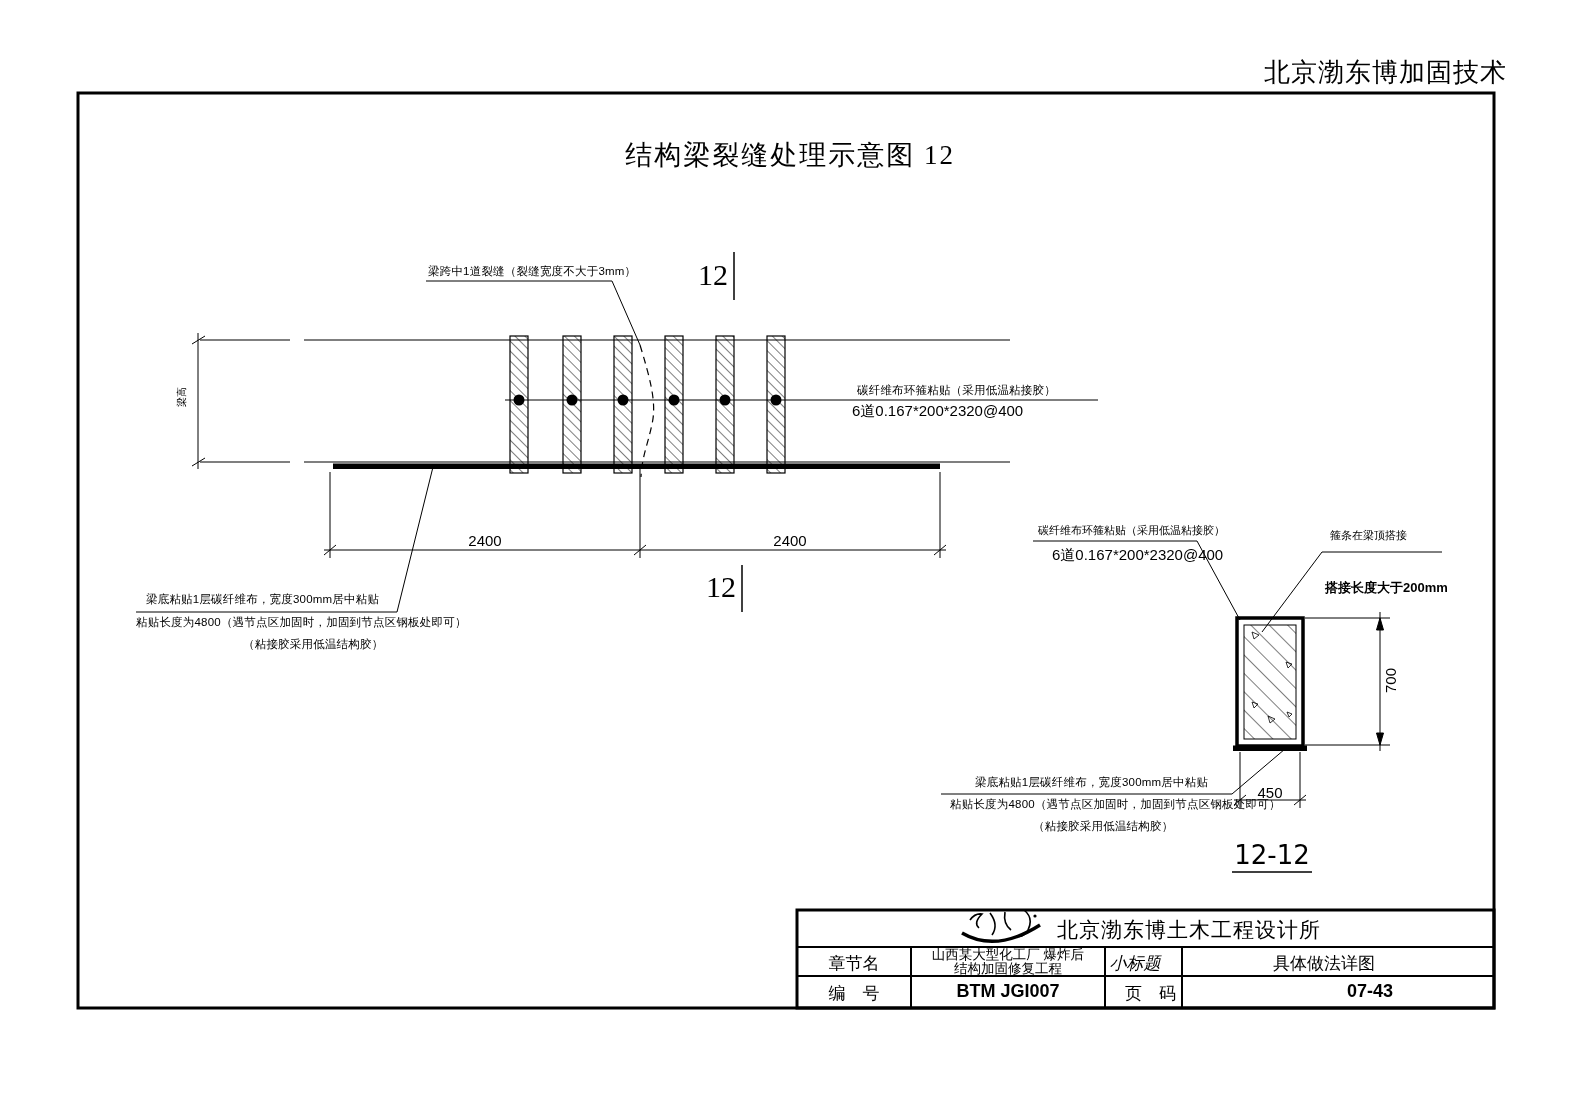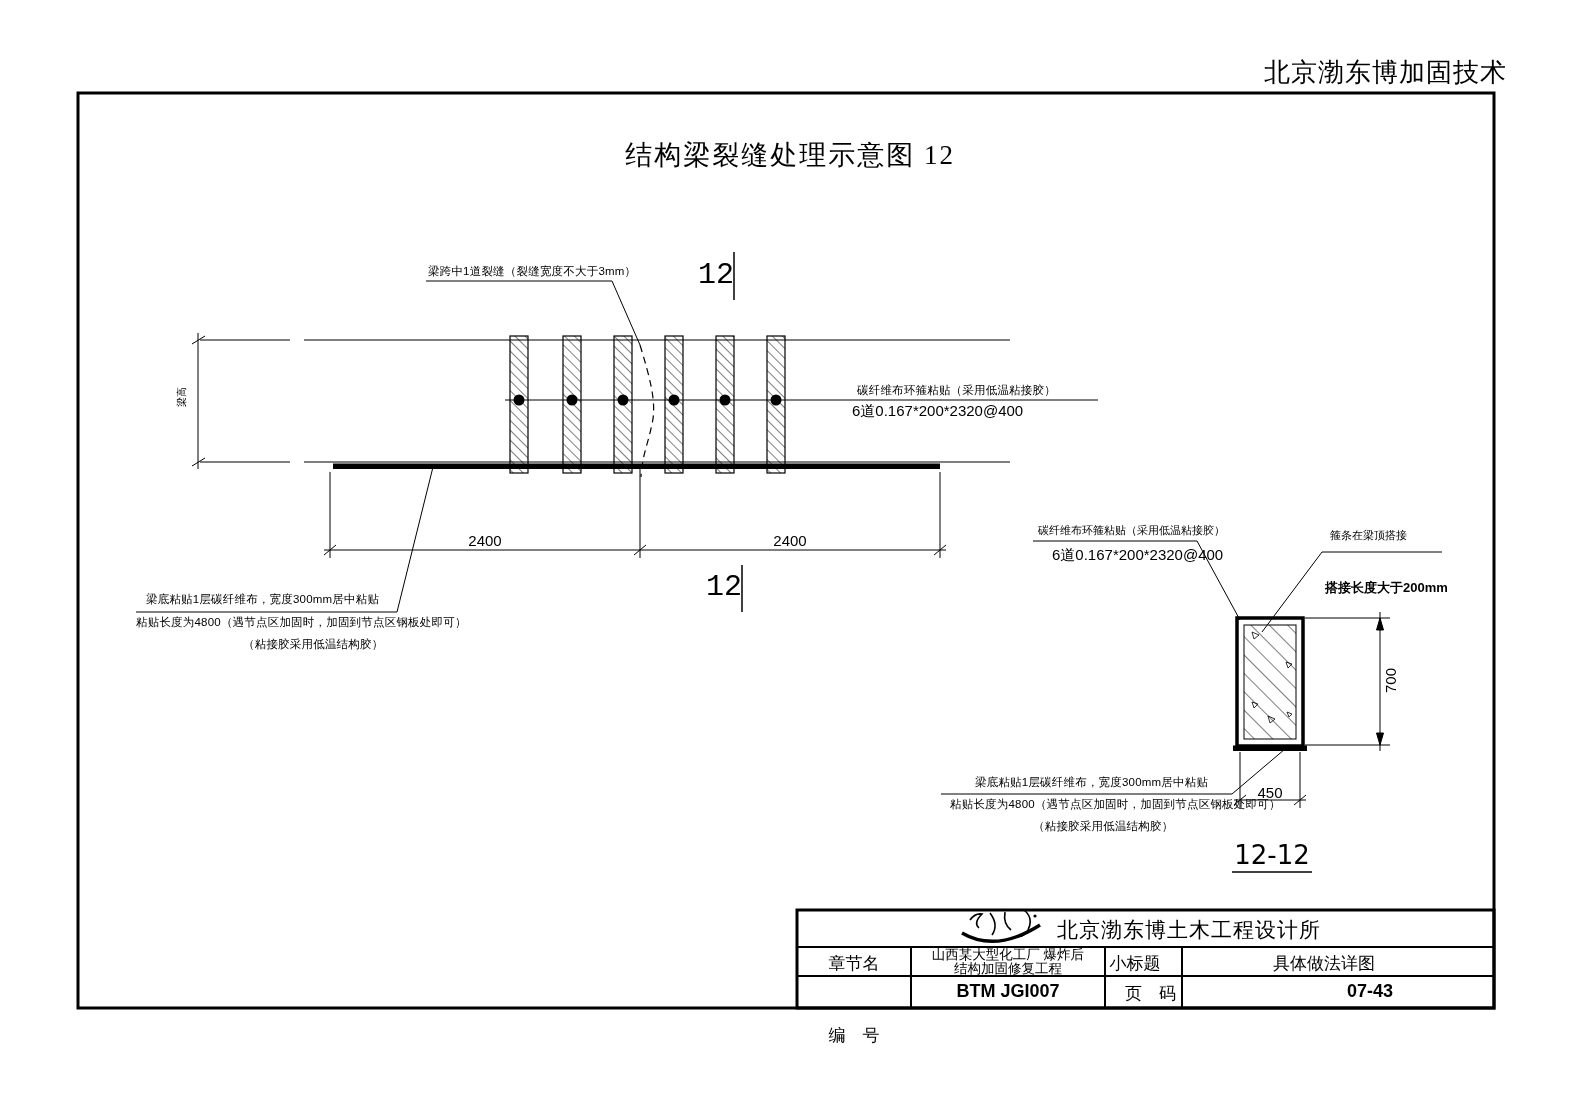--- a/index.html
+++ b/index.html
@@ -1,20 +1,20 @@
 <!DOCTYPE html>
 <html><head>
 <meta charset="utf-8">
 <style>
   html,body{margin:0;padding:0;background:#ffffff;}
   body{width:1571px;height:1098px;position:relative;font-family:"Liberation Sans","DejaVu Sans",sans-serif;color:#000;}
   .abs{position:absolute;white-space:nowrap;}
   .note{font-size:11.5px;letter-spacing:0.2px;}
   .dim{font-size:15px;}
-  .marker{font-size:30px;font-family:Liberation Mono, monospace;}
+  .marker{font-size:30px;font-family:Liberation Serif, serif;}
   .tb{font-size:17px;}
   svg{position:absolute;left:0;top:0;}
   .ctr{text-align:center;}
 </style>
 </head>
 <body>
 
 <svg width="1571" height="1098" viewBox="0 0 1571 1098">
   <defs>
     <pattern id="hatchNarrow" patternUnits="userSpaceOnUse" width="7" height="7" patternTransform="rotate(-45)">
@@ -176,19 +176,19 @@
 <div class="abs note" style="left:950px;top:797px;">粘贴长度为4800（遇节点区加固时，加固到节点区钢板处即可）</div>
 <div class="abs note" style="left:1033px;top:819px;">（粘接胶采用低温结构胶）</div>
 
 <div class="abs ctr" style="left:1230px;top:840px;width:84px;font-size:26px;font-family:'DejaVu Sans',sans-serif;">12-12</div>
 
 <div class="abs" style="left:1057px;top:916px;font-size:21px;letter-spacing:1px;">北京渤东博土木工程设计所</div>
 
 <div class="abs tb ctr" style="left:797px;top:952px;width:114px;">章节名</div>
 <div class="abs ctr" style="left:911px;top:946px;width:194px;font-size:13.5px;">山西某大型化工厂 爆炸后</div>
 <div class="abs ctr" style="left:911px;top:960px;width:194px;font-size:13.5px;">结构加固修复工程</div>
-<div class="abs tb ctr" style="left:1105px;top:952px;width:60px;">小标题</div>
+<div class="abs tb ctr" style="left:1105px;top:952px;width:60px;font-style:italic;">小标题</div>
 <div class="abs tb ctr" style="left:1182px;top:952px;width:284px;">具体做法详图</div>
 
-<div class="abs tb ctr" style="left:797px;top:982px;width:114px;margin-top:42px;">编　号</div>
+<div class="abs tb ctr" style="left:797px;top:982px;width:114px;">编　号</div>
 <div class="abs ctr" style="left:911px;top:981px;width:194px;font-size:18px;font-weight:bold;font-stretch:condensed;">BTM JGI007</div>
 <div class="abs tb ctr" style="left:1105px;top:982px;width:77px;padding-left:7px;">页　码</div>
 <div class="abs ctr" style="left:1182px;top:981px;width:376px;font-size:18px;font-weight:bold;">07-43</div>
 
 </body></html>

